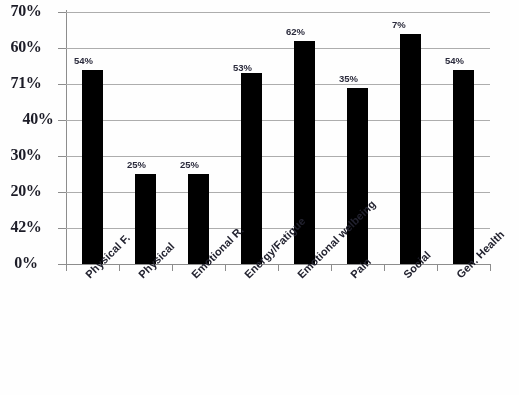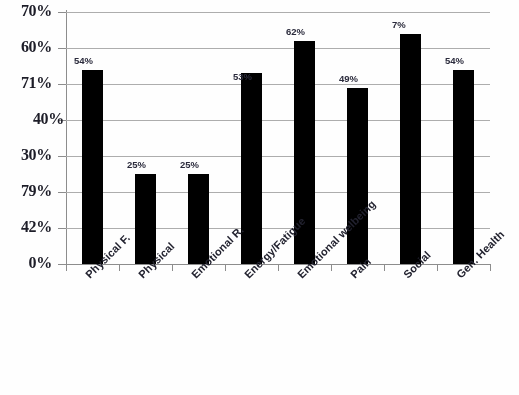--- a/index.html
+++ b/index.html
@@ -58,21 +58,21 @@
     position: absolute;
     width: 8px;
     height: 1px;
     background: #8d8d8d;
     left: 58px;
   }
 
   .y-label {
     position: absolute;
     right: 0;
-    text-align: right;
+    text-align: center;
     width: 52px;
     font-family: "Liberation Serif", serif;
     font-size: 16px;
     font-weight: 700;
     color: #1d1d28;
     letter-spacing: -0.3px;
     line-height: 1;
   }
 
   
@@ -127,21 +127,21 @@
 <body>
 
 <div id="chart-root">
 
   <div id="y-labels">
       <div class="y-tick" style="top: 264px;"></div>
       <div class="y-label" style="top: 255px; left: 0px;">0%</div>
       <div class="y-tick" style="top: 228px;"></div>
       <div class="y-label" style="top: 219px; left: 0px;">42%</div>
       <div class="y-tick" style="top: 192px;"></div>
-      <div class="y-label" style="top: 183px; left: 0px;">79%</div>
+      <div class="y-label" style="top: 183px; left: 0px;">20%</div>
       <div class="y-tick" style="top: 156px;"></div>
       <div class="y-label" style="top: 147px; left: 0px;">30%</div>
       <div class="y-tick" style="top: 120px;"></div>
       <div class="y-label" style="top: 111px; left: 0px; margin-left: 12px;">40%</div>
       <div class="y-tick" style="top: 84px;"></div>
       <div class="y-label" style="top: 75px; left: 0px;">71%</div>
       <div class="y-tick" style="top: 48px;"></div>
       <div class="y-label" style="top: 39px; left: 0px;">60%</div>
       <div class="y-tick" style="top: 12px;"></div>
       <div class="y-label" style="top: 3px; left: 0px;">70%</div>
@@ -169,23 +169,23 @@
         <div class="bar" style="left: 281px; height: 176.4px; background: rgb(0, 0, 0);"></div>
         <div class="bar" style="left: 334px; height: 230.4px; background: rgb(0, 0, 0);"></div>
         <div class="bar" style="left: 387px; height: 194.4px; background: rgb(0, 0, 0);"></div>
       </div>
   </div>
 
   <div id="value-labels">
       <div class="bar-value" style="left: 74px; top: 54.6px;">54%</div>
       <div class="bar-value" style="left: 127px; top: 159px;">25%</div>
       <div class="bar-value" style="left: 180px; top: 159px;">25%</div>
-      <div class="bar-value" style="left: 233px; top: 71px;">53%</div>
+      <div class="bar-value" style="left: 233px; top: 62px;">53%</div>
       <div class="bar-value" style="left: 286px; top: 25.8px;">62%</div>
-      <div class="bar-value" style="left: 339px; top: 72.6px;">49%</div>
+      <div class="bar-value" style="left: 339px; top: 72.6px;">35%</div>
       <div class="bar-value" style="left: 392px; top: 18.6px;">7%</div>
       <div class="bar-value" style="left: 445px; top: 54.6px;">54%</div>
     </div>
 
   <div class="x-axis-line"></div>
   <div id="x-ticks">
       <div class="x-tick" style="left: 66px;"></div>
       <div class="x-tick" style="left: 119px;"></div>
       <div class="x-tick" style="left: 172px;"></div>
       <div class="x-tick" style="left: 225px;"></div>

